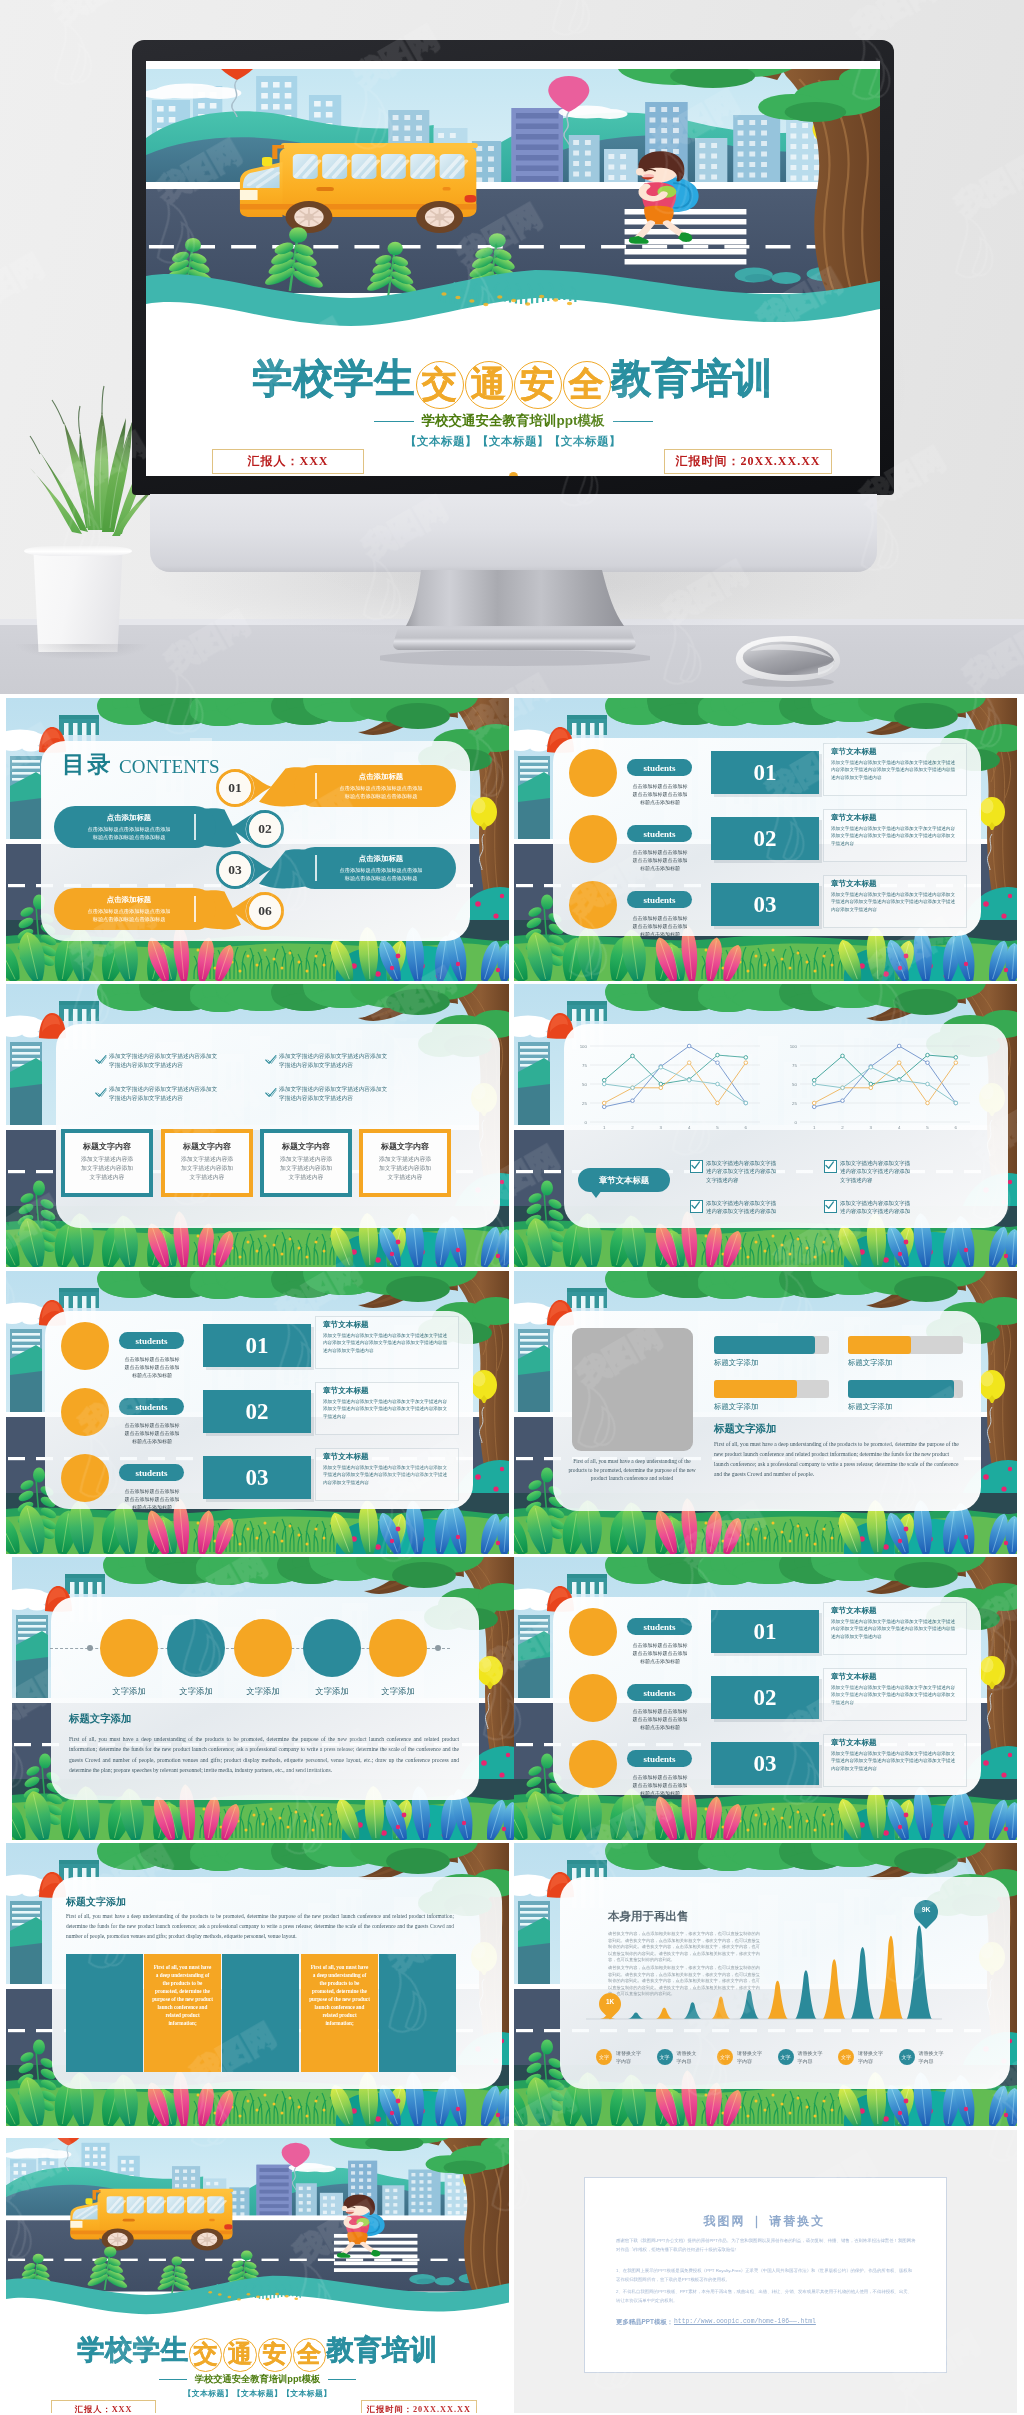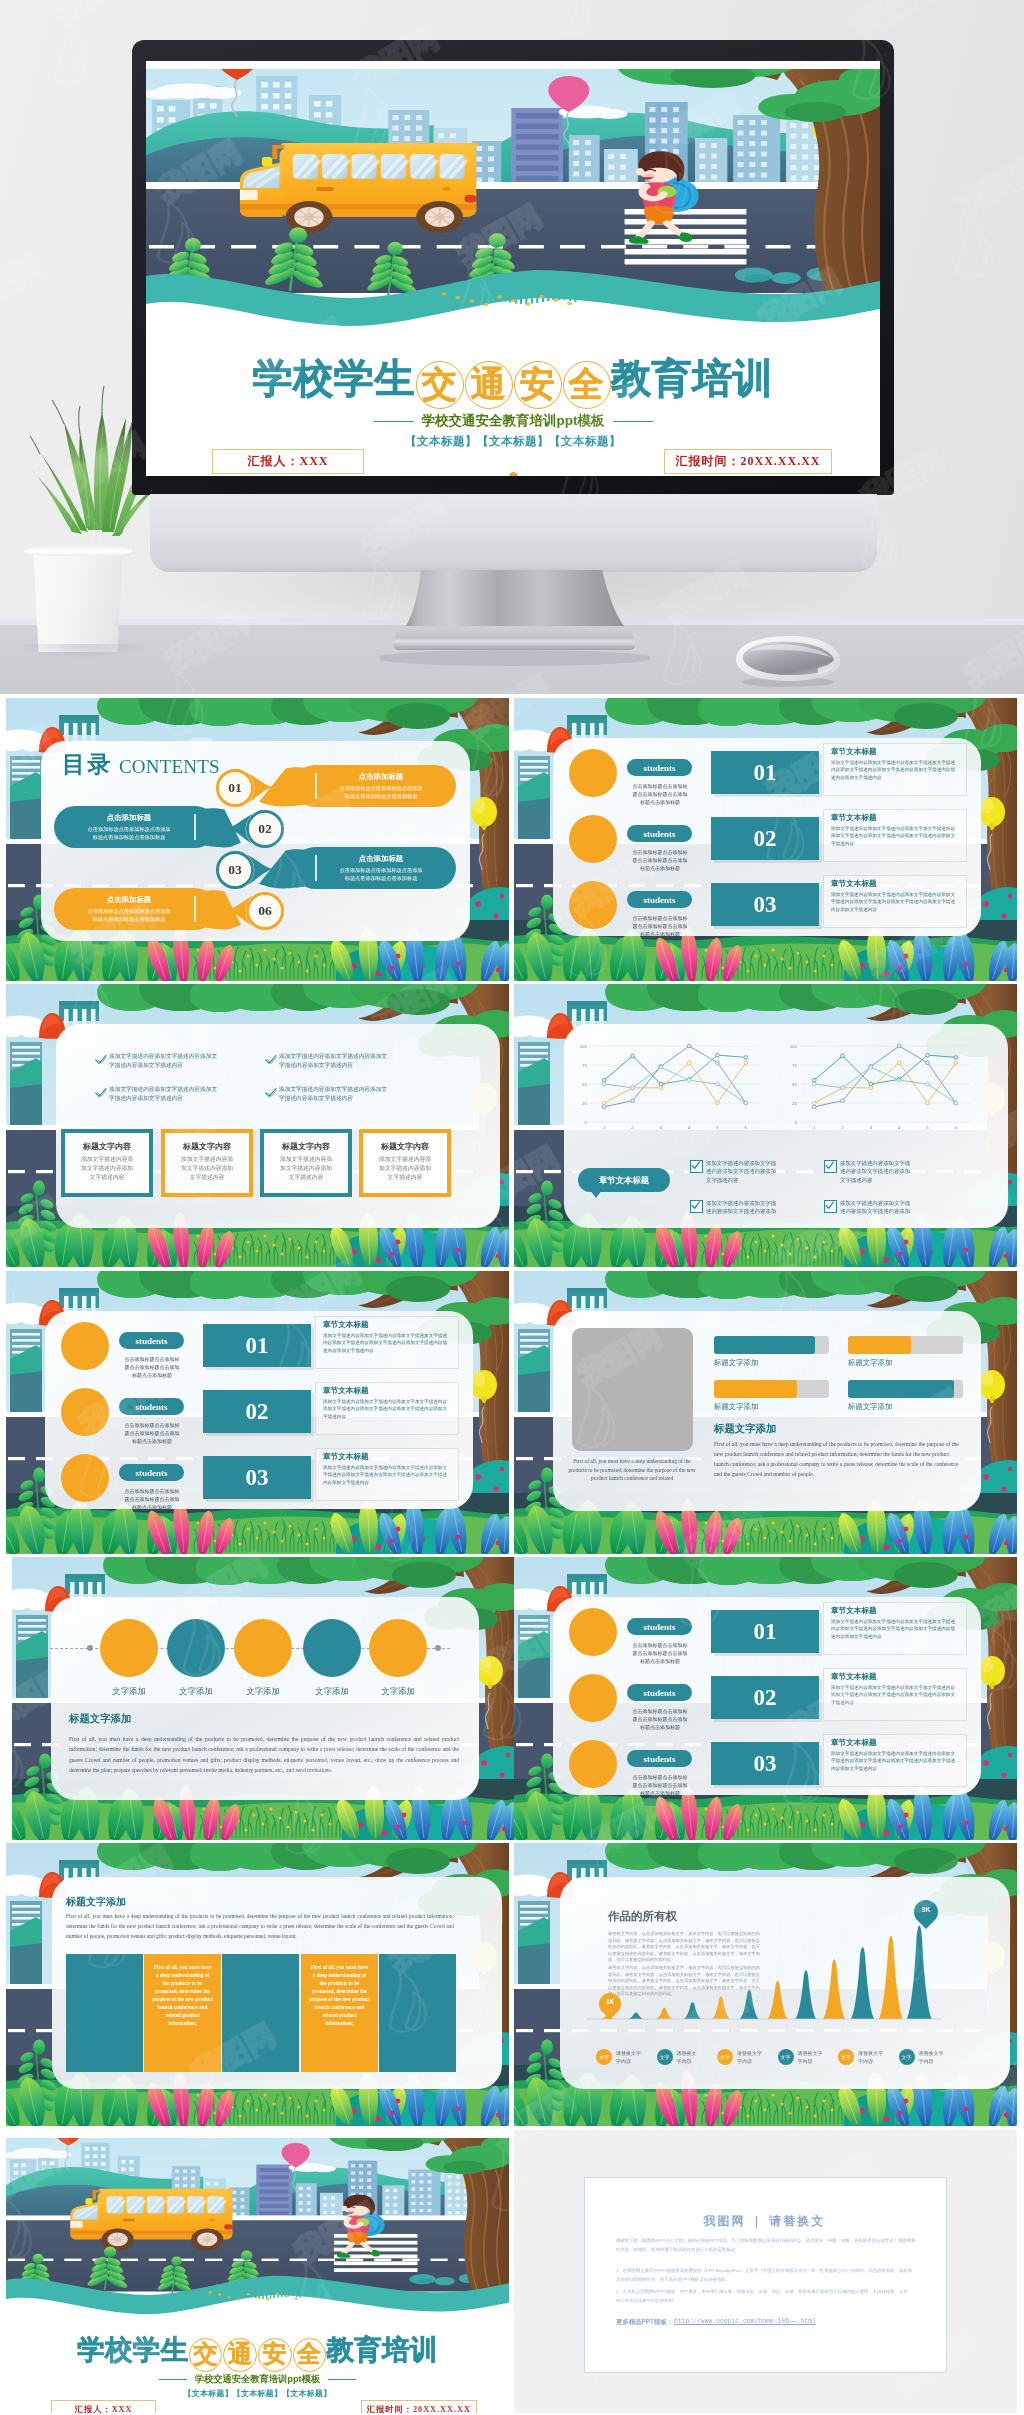--- a/index.html
+++ b/index.html
@@ -1529,21 +1529,21 @@
         <div style="position:absolute;left:216px;top:111px;width:77px;height:118px;background:#2b8a9a;"></div>
         <div style="position:absolute;left:295px;top:111px;width:77px;height:118px;background:#f5a623;"></div>
         <div style="position:absolute;left:303px;top:120px;width:61px;text-align:center;font-size:5.2px;line-height:8px;color:#fff;font-weight:bold;font-family:'Liberation Serif',serif;">First of all, you must have a deep understanding of the products to be promoted, determine the purpose of the new product launch conference and related product information;</div>
         <div style="position:absolute;left:373px;top:111px;width:77px;height:118px;background:#2b8a9a;"></div>
       </div>
       <div class="slide" style="left:514px;top:1149px;">
         <svg class="bgu" viewBox="0 0 503 283" preserveAspectRatio="none">
           <use href="#slidebg"></use>
         </svg>
         <div class="panel" style="left:46px;top:34px;width:450px;height:212px;"></div>
-        <div style="position:absolute;left:94px;top:66px;font-size:11.5px;font-weight:bold;color:#51616b;">作品的所有权</div>
+        <div style="position:absolute;left:94px;top:66px;font-size:11.5px;font-weight:bold;color:#51616b;">本身用于再出售</div>
         <div style="position:absolute;left:94px;top:88px;width:152px;height:32px;overflow:hidden;font-size:4.2px;line-height:6.6px;color:#8b98a0;text-align:justify;">请替换文字内容，点击添加相关标题文字，修改文字内容，也可以直接复制你的内容到此。请替换文字内容，点击添加相关标题文字，修改文字内容，也可以直接复制你的内容到此。请替换文字内容，点击添加相关标题文字，修改文字内容，也可以直接复制你的内容到此。请替换文字内容，点击添加相关标题文字，修改文字内容，也可以直接复制你的内容到此。</div>
         <div style="position:absolute;left:94px;top:122px;width:152px;height:32px;overflow:hidden;font-size:4.2px;line-height:6.6px;color:#8b98a0;text-align:justify;">请替换文字内容，点击添加相关标题文字，修改文字内容，也可以直接复制你的内容到此。请替换文字内容，点击添加相关标题文字，修改文字内容，也可以直接复制你的内容到此。请替换文字内容，点击添加相关标题文字，修改文字内容，也可以直接复制你的内容到此。请替换文字内容，点击添加相关标题文字，修改文字内容，也可以直接复制你的内容到此。</div>
         <svg width="503" height="283" viewBox="0 0 503 283" style="position:absolute;left:0;top:0;">
           <path d="M86.1 176.0 C88.2 175.8 90.6 174.5 91.9 172.8 C92.7 172.1 94.5 172.1 95.2 172.8 C96.6 174.5 99.0 175.8 101.1 176.0 Z" fill="#f5a623"></path>
           <path d="M114.0 176.0 C116.2 175.7 118.8 173.4 120.2 170.4 C121.0 169.1 122.9 169.1 123.7 170.4 C125.1 173.4 127.6 175.7 129.8 176.0 Z" fill="#2b8a9a"></path>
           <path d="M141.9 176.0 C144.2 175.4 146.9 171.5 148.4 166.4 C149.2 164.2 151.3 164.2 152.1 166.4 C153.6 171.5 156.3 175.4 158.6 176.0 Z" fill="#f5a623"></path>
           <path d="M169.7 176.0 C172.2 175.1 175.0 169.3 176.6 161.5 C177.5 158.4 179.6 158.4 180.5 161.5 C182.1 169.3 184.9 175.1 187.4 176.0 Z" fill="#2b8a9a"></path>
           <path d="M197.7 176.0 C200.3 174.8 203.2 167.1 204.9 156.7 C205.8 152.5 208.0 152.5 208.9 156.7 C210.6 167.1 213.6 174.8 216.2 176.0 Z" fill="#f5a623"></path>
           <path d="M225.6 176.0 C228.3 174.5 231.4 164.5 233.1 151.1 C234.1 145.6 236.4 145.6 237.4 151.1 C239.1 164.5 242.2 174.5 244.9 176.0 Z" fill="#2b8a9a"></path>
           <path d="M253.4 176.0 C256.3 174.0 259.5 160.7 261.3 143.1 C262.4 135.8 264.8 135.8 265.8 143.1 C267.7 160.7 270.9 174.0 273.8 176.0 Z" fill="#f5a623"></path>

